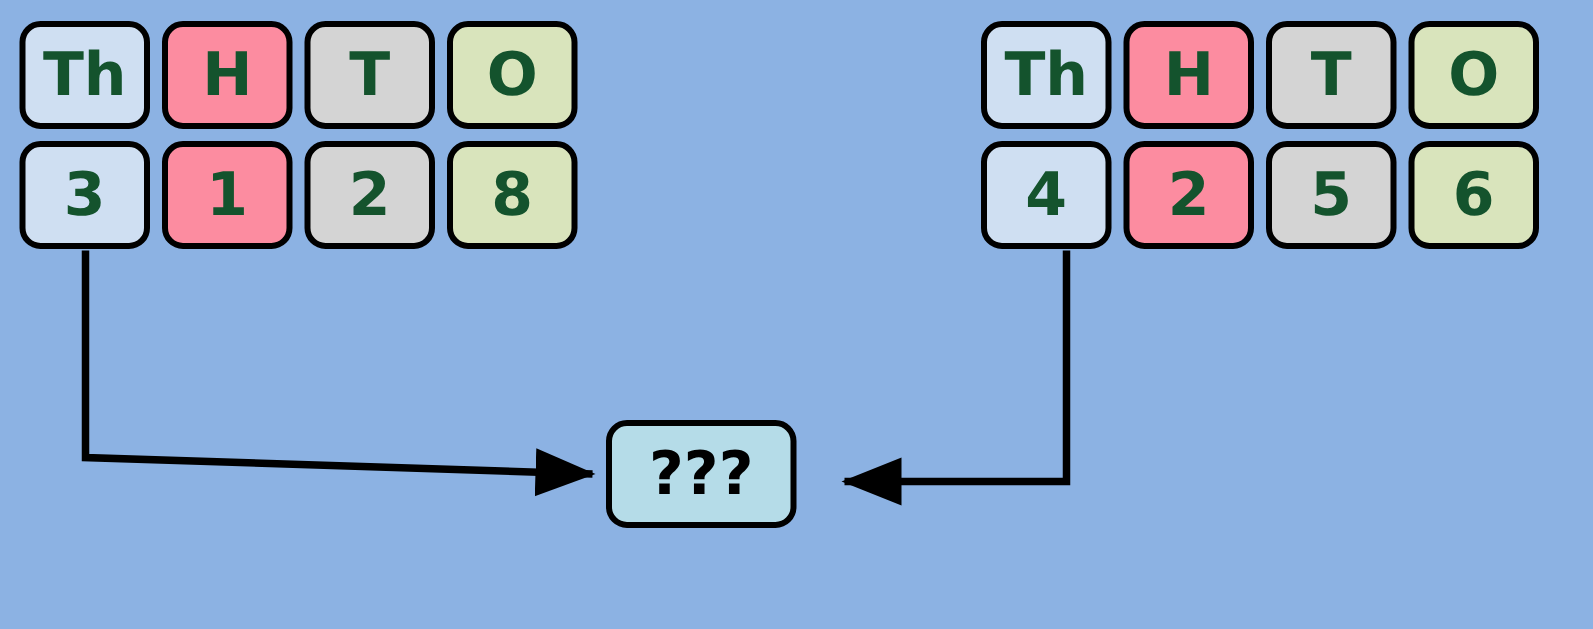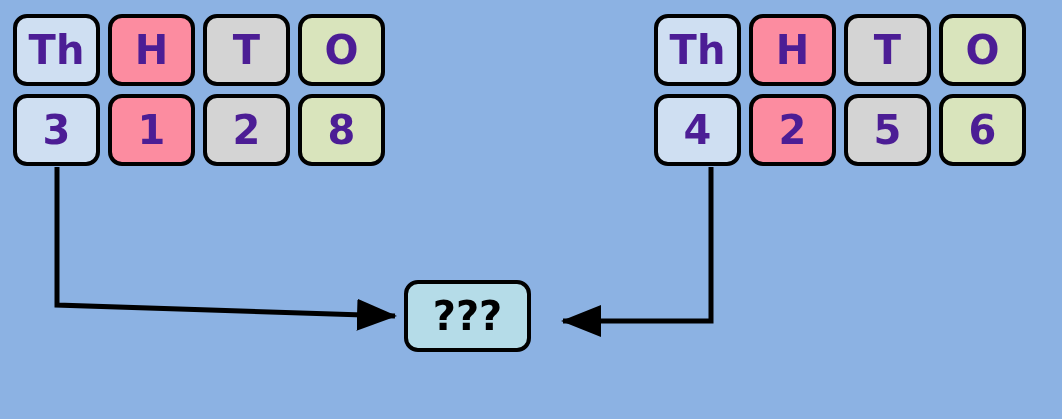--- a/index.html
+++ b/index.html
@@ -32,21 +32,21 @@
     width: 87px;
     height: 72px;
     box-sizing: border-box;
     border: 4px solid #000;
     border-radius: 14px;
     display: flex;
     align-items: center;
     justify-content: center;
     font-size: 40px;
     font-weight: bold;
-    color: #4c1d95;
+    color: #14532d;
     line-height: 1;
     letter-spacing: 0px;
   }
   .c-blue  { background: #cfdff2; }
   .c-pink  { background: #fc8ca0; }
   .c-grey  { background: #d4d4d4; }
   .c-green { background: #d9e4bc; }
 
   #result-box {
     position: absolute;

